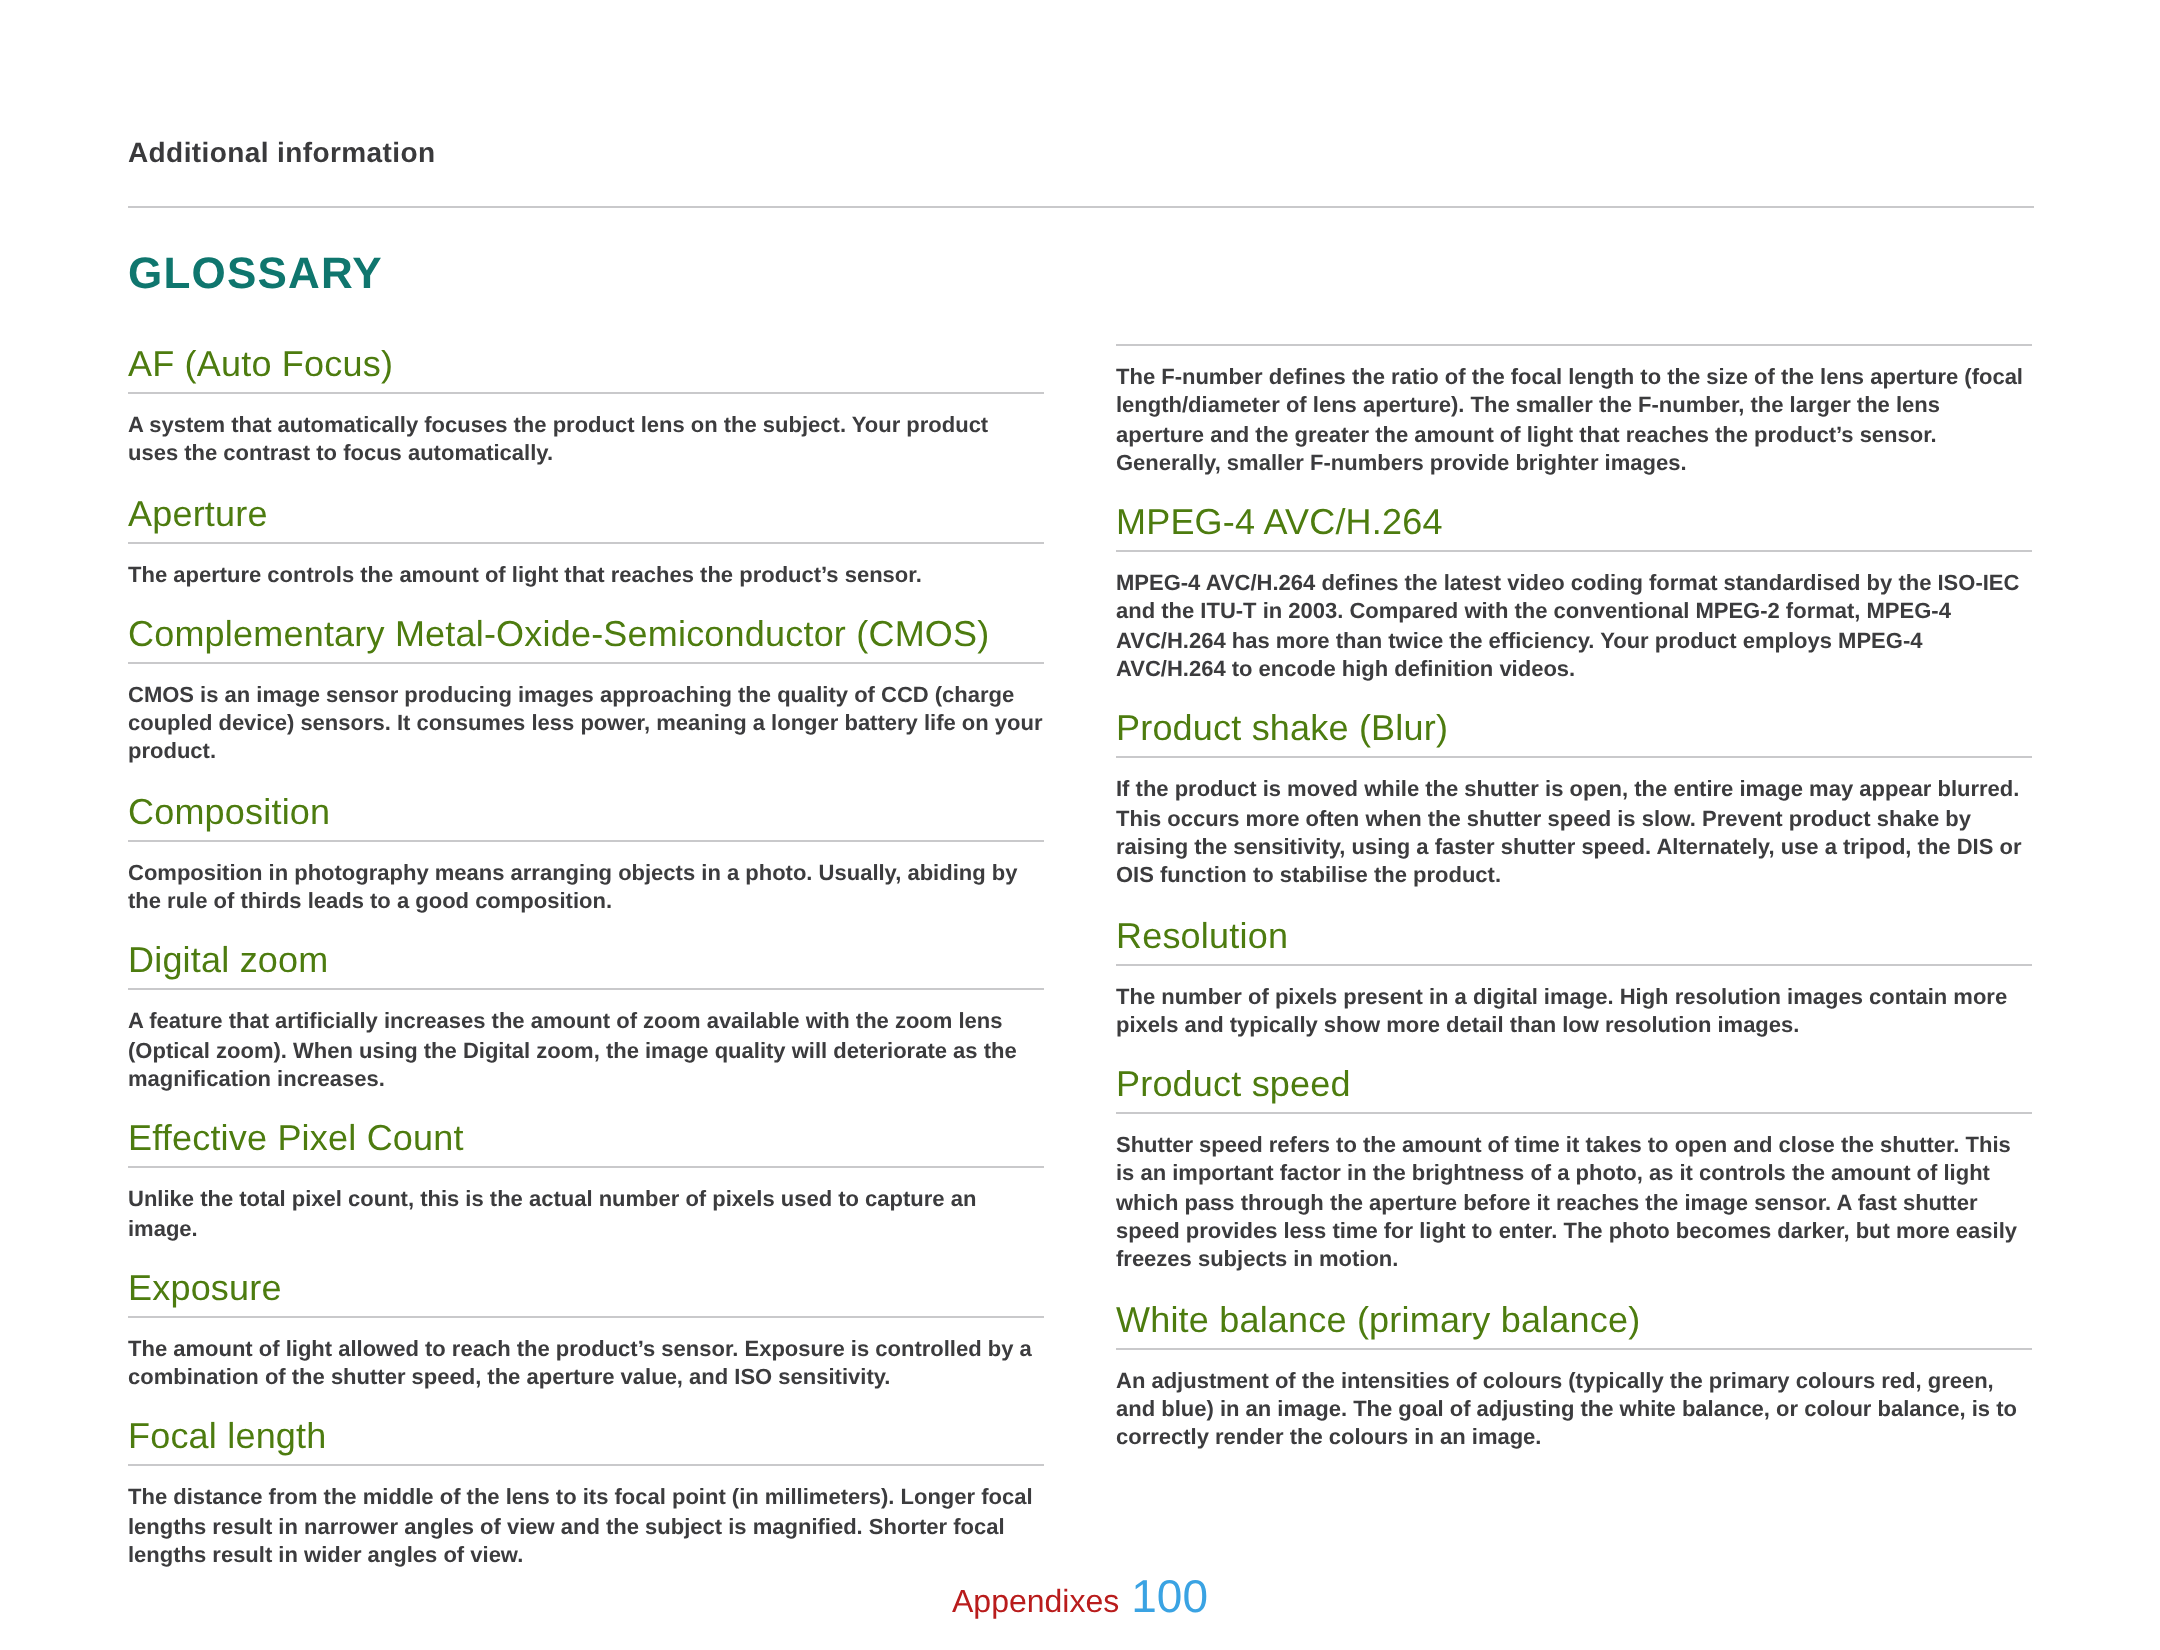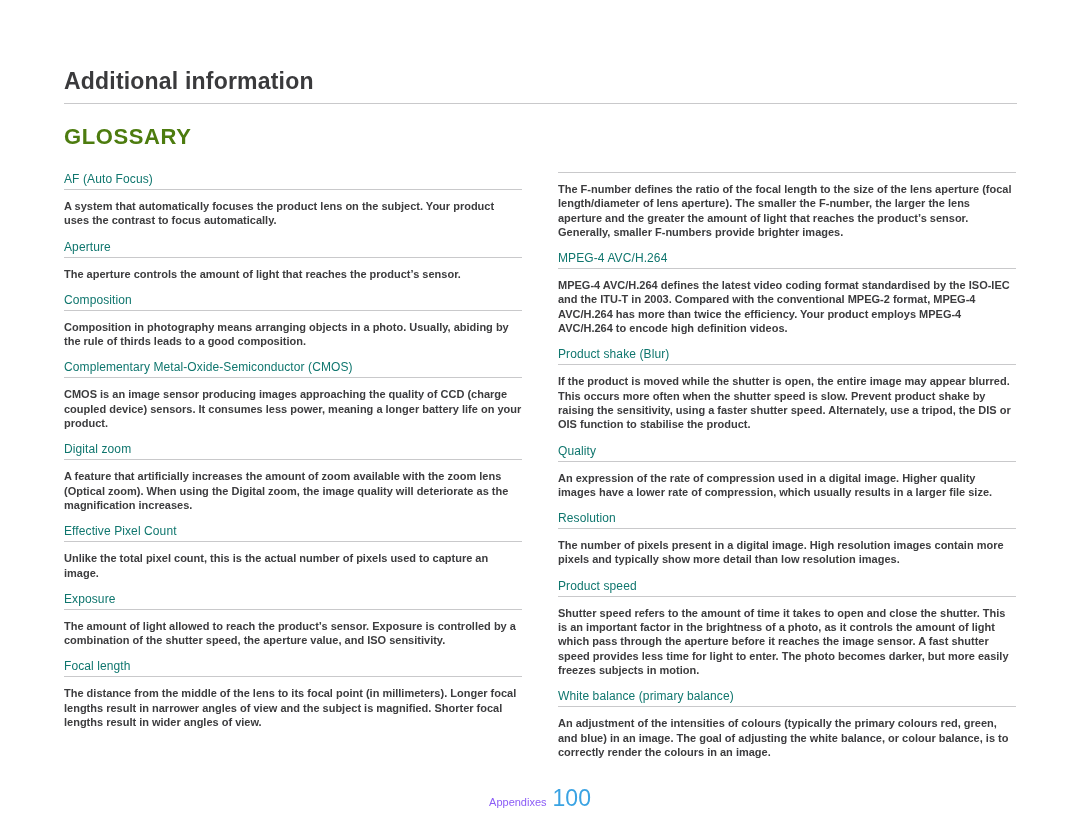--- a/index.html
+++ b/index.html
@@ -18,57 +18,57 @@
     background: #ffffff;
   }
   .page-header {
     position: absolute;
     left: 64px;
     top: 68px;
     width: 953px;
   }
   .page-header h1 {
     margin: 0;
-    font-size: 23px;
+    font-size: 14px;
     font-weight: bold;
     color: #3a3a3c;
     letter-spacing: 0.2px;
   }
   .header-rule {
     position: absolute;
     left: 64px;
     top: 103px;
     width: 953px;
     height: 1px;
     background: #c9c9cb;
   }
   .glossary-title {
     position: absolute;
     left: 64px;
     top: 124px;
     font-size: 22px;
     font-weight: bold;
-    color: #4d7c0f;
+    color: #0f766e;
     letter-spacing: 0.6px;
   }
   .columns {
     position: absolute;
     left: 64px;
     top: 172px;
     width: 953px;
     display: flex;
     gap: 36px;
   }
   .col {
     width: 458px;
   }
   .entry { margin-bottom: 0px; }
   .entry .term {
-    font-size: 12px;
-    color: #0f766e;
+    font-size: 18px;
+    color: #4d7c0f;
     padding-bottom: 3px;
     letter-spacing: 0.1px;
   }
   .entry .term-rule {
     height: 1px;
     background: #c9c9cb;
     margin-bottom: 9px;
   }
   .entry .desc {
     font-size: 11px;
@@ -80,22 +80,22 @@
   }
   .footer {
     position: absolute;
     left: 0;
     top: 785px;
     width: 1080px;
     text-align: center;
   }
   .footer .lbl {
     display: inline-block;
-    font-size: 11px;
-    color: #8b5cf6;
+    font-size: 16px;
+    color: #b91c1c;
     vertical-align: baseline;
   }
   .footer .num {
     display: inline-block;
     font-size: 23px;
     color: #3aa3e3;
     vertical-align: baseline;
     margin-left: 6px;
     font-weight: normal;
   }
@@ -122,32 +122,32 @@
         <div class="desc">A system that automatically focuses the product lens on the subject. Your product uses the contrast to focus automatically.</div>
       </div>
 
       <div class="entry">
         <div class="term">Aperture</div>
         <div class="term-rule"></div>
         <div class="desc">The aperture controls the amount of light that reaches the product’s sensor.</div>
       </div>
 
       <div class="entry">
+        <div class="term">Complementary Metal-Oxide-Semiconductor (CMOS)</div>
+        <div class="term-rule"></div>
+        <div class="desc">CMOS is an image sensor producing images approaching the quality of CCD (charge coupled device) sensors. It consumes less power, meaning a longer battery life on your product.</div>
+      </div>
+
+      <div class="entry">
         <div class="term">Composition</div>
         <div class="term-rule"></div>
         <div class="desc">Composition in photography means arranging objects in a photo. Usually, abiding by the rule of thirds leads to a good composition.</div>
       </div>
 
       <div class="entry">
-        <div class="term">Complementary Metal-Oxide-Semiconductor (CMOS)</div>
-        <div class="term-rule"></div>
-        <div class="desc">CMOS is an image sensor producing images approaching the quality of CCD (charge coupled device) sensors. It consumes less power, meaning a longer battery life on your product.</div>
-      </div>
-
-      <div class="entry">
         <div class="term">Digital zoom</div>
         <div class="term-rule"></div>
         <div class="desc">A feature that artificially increases the amount of zoom available with the zoom lens (Optical zoom). When using the Digital zoom, the image quality will deteriorate as the magnification increases.</div>
       </div>
 
       <div class="entry">
         <div class="term">Effective Pixel Count</div>
         <div class="term-rule"></div>
         <div class="desc">Unlike the total pixel count, this is the actual number of pixels used to capture an image.</div>
       </div>
@@ -178,25 +178,20 @@
         <div class="term-rule"></div>
         <div class="desc">MPEG-4 AVC/H.264 defines the latest video coding format standardised by the ISO-IEC and the ITU-T in 2003. Compared with the conventional MPEG-2 format, MPEG-4 AVC/H.264 has more than twice the efficiency. Your product employs MPEG-4 AVC/H.264 to encode high definition videos.</div>
       </div>
 
       <div class="entry">
         <div class="term">Product shake (Blur)</div>
         <div class="term-rule"></div>
         <div class="desc">If the product is moved while the shutter is open, the entire image may appear blurred. This occurs more often when the shutter speed is slow. Prevent product shake by raising the sensitivity, using a faster shutter speed. Alternately, use a tripod, the DIS or OIS function to stabilise the product.</div>
       </div>
 
-      <div class="entry">
-        <div class="term">Quality</div>
-        <div class="term-rule"></div>
-        <div class="desc">An expression of the rate of compression used in a digital image. Higher quality images have a lower rate of compression, which usually results in a larger file size.</div>
-      </div>
 
       <div class="entry">
         <div class="term">Resolution</div>
         <div class="term-rule"></div>
         <div class="desc">The number of pixels present in a digital image. High resolution images contain more pixels and typically show more detail than low resolution images.</div>
       </div>
 
       <div class="entry">
         <div class="term">Product speed</div>
         <div class="term-rule"></div>

